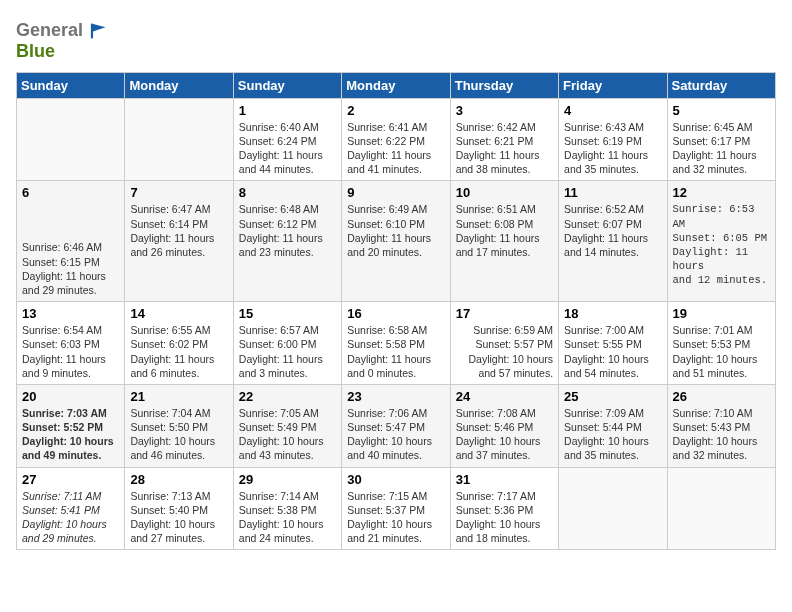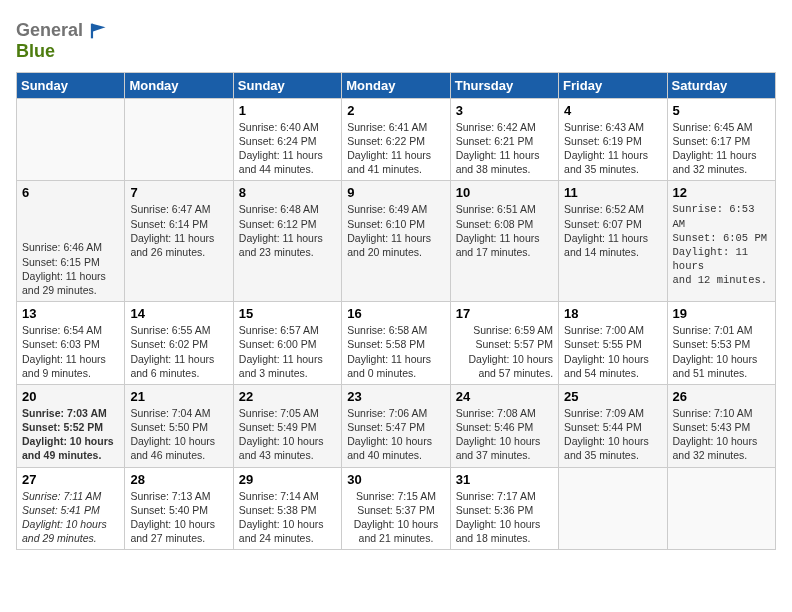--- a/index.html
+++ b/index.html
@@ -336,21 +336,21 @@
         </td>
         <td>
           <span class="day-num">29</span>
           <div class="cell-text" style="white-space: pre-line;">Sunrise: 7:14 AM
 Sunset: 5:38 PM
 Daylight: 10 hours
 and 24 minutes.</div>
         </td>
         <td>
           <span class="day-num">30</span>
-          <div class="cell-text" style="white-space: pre-line; text-align: center;">Sunrise: 7:15 AM
+          <div class="cell-text" style="white-space: pre-line;">Sunrise: 7:15 AM
 Sunset: 5:37 PM
 Daylight: 10 hours
 and 21 minutes.</div>
         </td>
         <td>
           <span class="day-num">31</span>
           <div class="cell-text" style="white-space: pre-line;">Sunrise: 7:17 AM
 Sunset: 5:36 PM
 Daylight: 10 hours
 and 18 minutes.</div>

